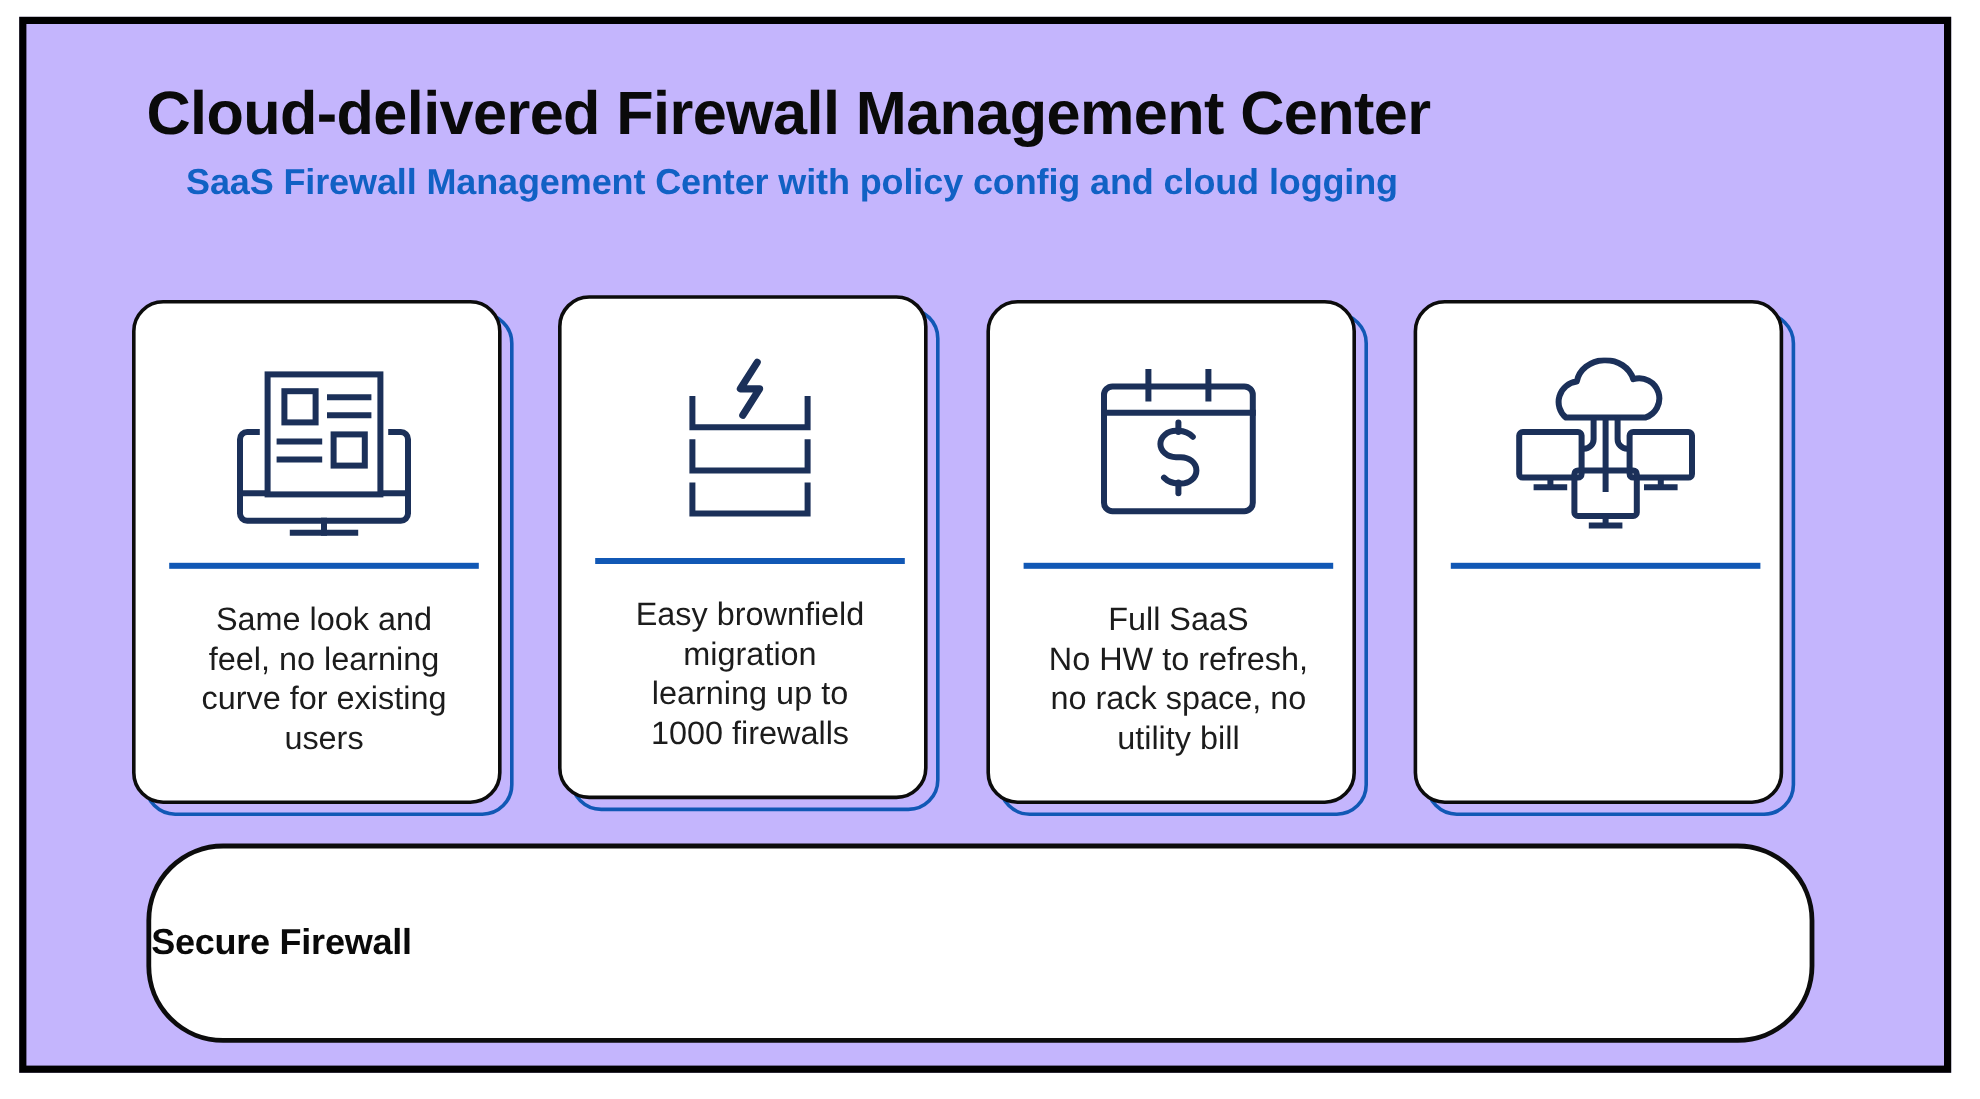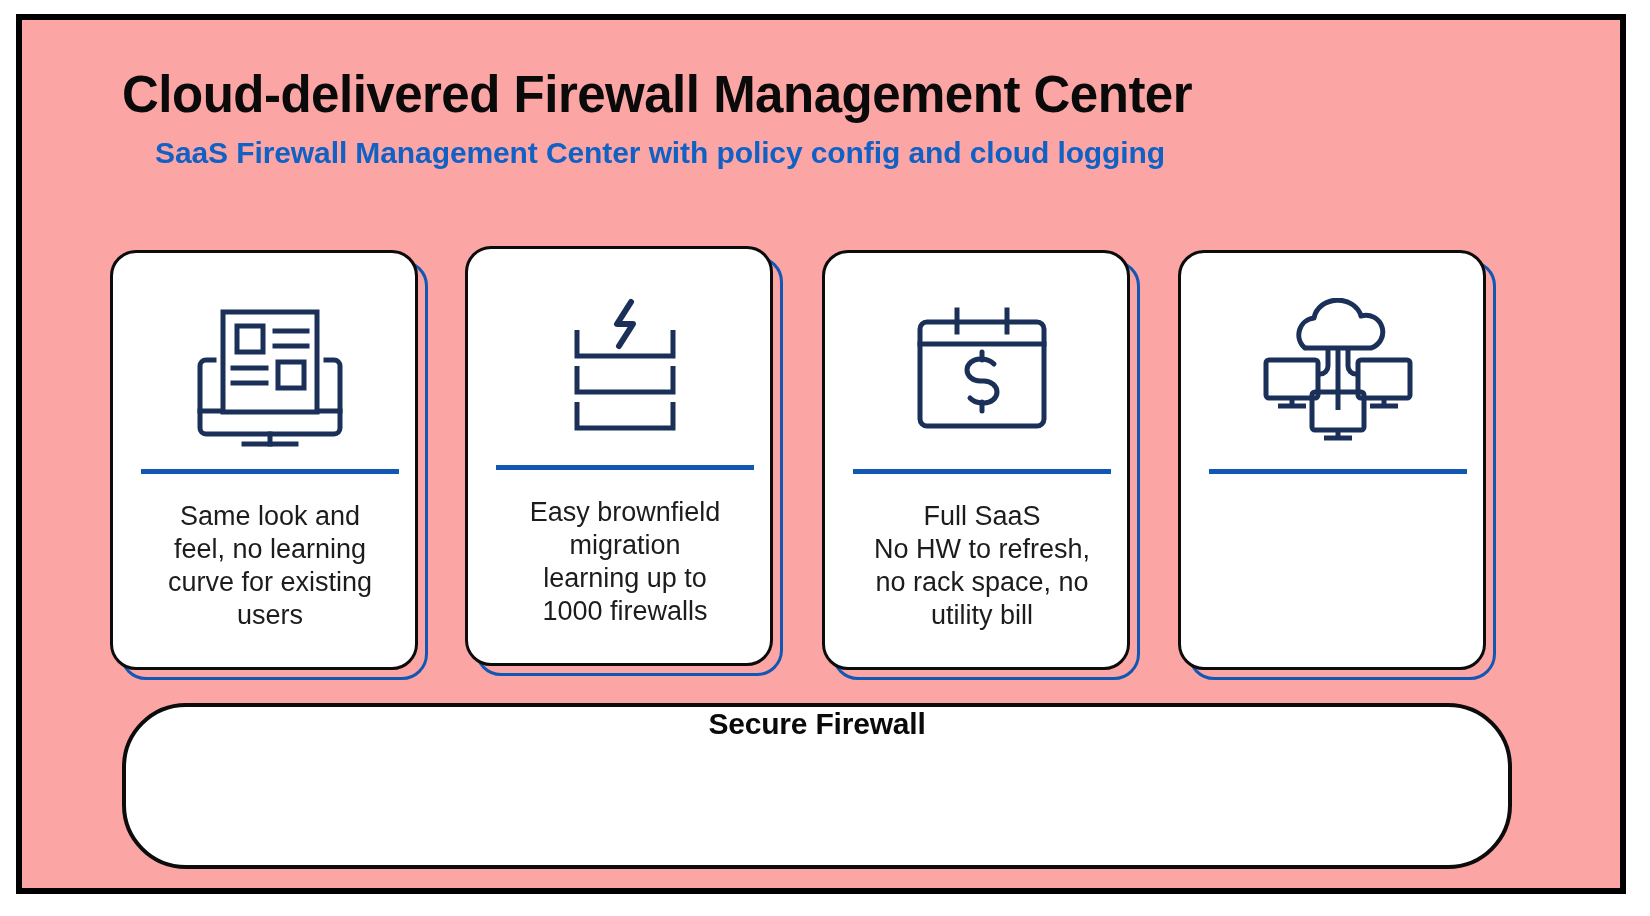--- a/index.html
+++ b/index.html
@@ -23,21 +23,21 @@
 
   
   .outer-frame {
     position: absolute;
     left: 16px;
     top: 14px;
     width: 1610px;
     height: 880px;
     border: 6px solid #000000;
     box-sizing: border-box;
-    background: #fca5a5;
+    background: #c4b5fd;
   }
 
   
   .header {
     position: absolute;
     left: 100px;
     top: 48px;
     width: 1400px;
   }
   .title {
@@ -137,21 +137,21 @@
     position: absolute;
     left: 100px;
     top: 683px;
     width: 1390px;
     height: 166px;
     border: 4px solid #0c0c0c;
     border-radius: 64px;
     box-sizing: border-box;
     background: #ffffff;
     display: flex;
-    flex-direction: column;
+    flex-direction: row;
     align-items: center;
     justify-content: space-between;
   }
   .bar-line-1 {
     font-size: 30px;
     font-weight: bold;
     color: #0a0a0a;
     letter-spacing: -0.2px;
   }
   .bar-line-2 {

